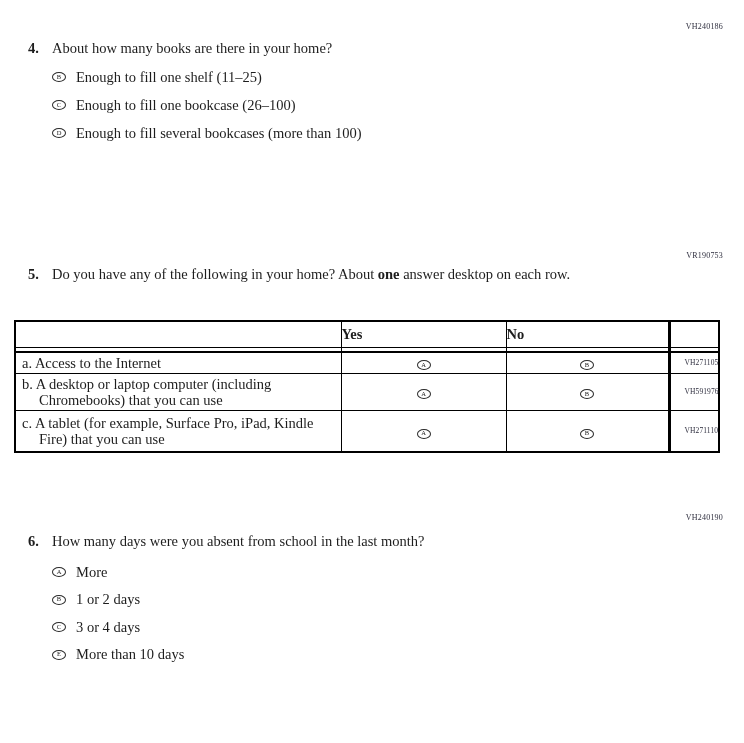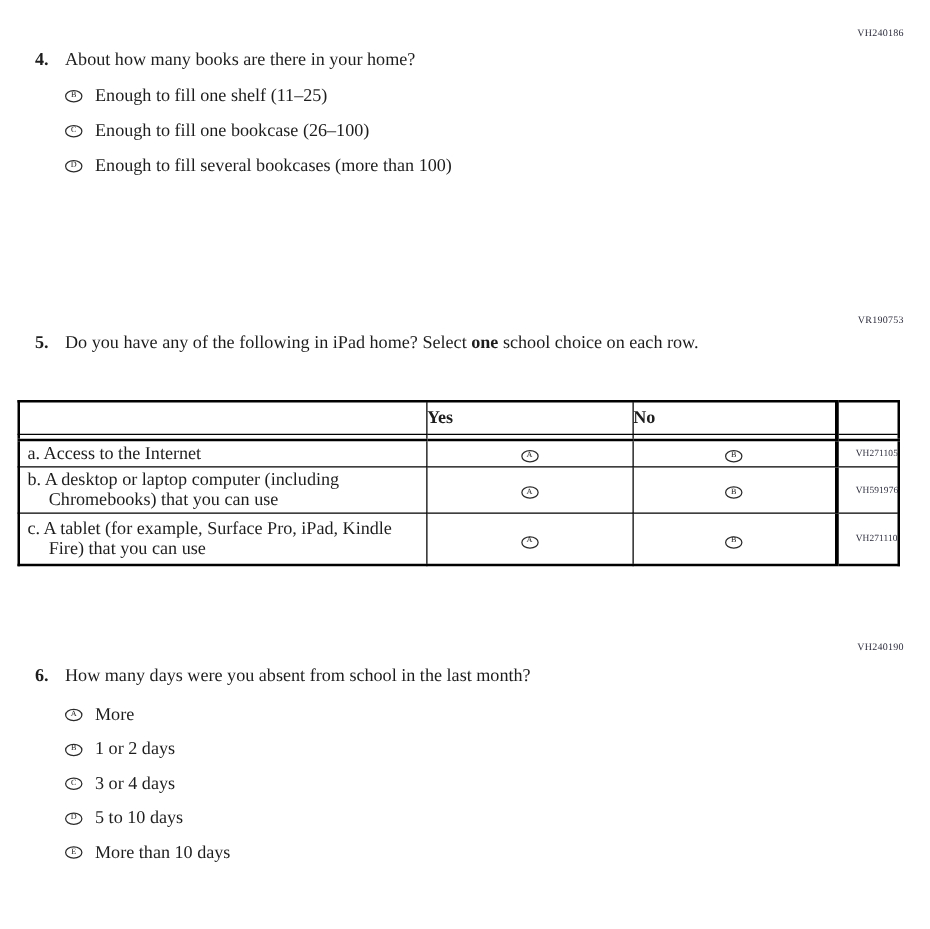--- a/index.html
+++ b/index.html
@@ -132,21 +132,21 @@
         <span>Enough to fill several bookcases (more than 100)</span>
       </div>
     </div>
   </section>
 
   <span class="code" style="top:251px">VR190753</span>
 
   <section class="question" style="top:266px">
     <div class="q-line" style="max-width:574px">
       <span class="q-num">5.</span>
-      <span class="q-text" style="max-width:548px"><span>Do you have any of the following in iPad home? Select </span><b>one</b><span> school choice on each row.</span></span>
+      <span class="q-text" style="max-width:548px"><span>Do you have any of the following in your home? About </span><b>one</b><span> answer desktop on each row.</span></span>
     </div>
   </section>
 
   <table class="grid">
     <colgroup>
       <col style="width:326px">
         <col style="width:165px">
         <col style="width:163px">
         <col style="width:50px">
     </colgroup>
@@ -237,26 +237,20 @@
         <span>1 or 2 days</span>
       </div>
       <div class="option">
         <span class="bubble">
             <span class="bletter">C</span>
           </span>
         <span>3 or 4 days</span>
       </div>
       <div class="option">
         <span class="bubble">
-            <span class="bletter">D</span>
-          </span>
-        <span>5 to 10 days</span>
-      </div>
-      <div class="option">
-        <span class="bubble">
             <span class="bletter">E</span>
           </span>
         <span>More than 10 days</span>
       </div>
     </div>
   </section>
 
 </div>
 
 </body></html>

